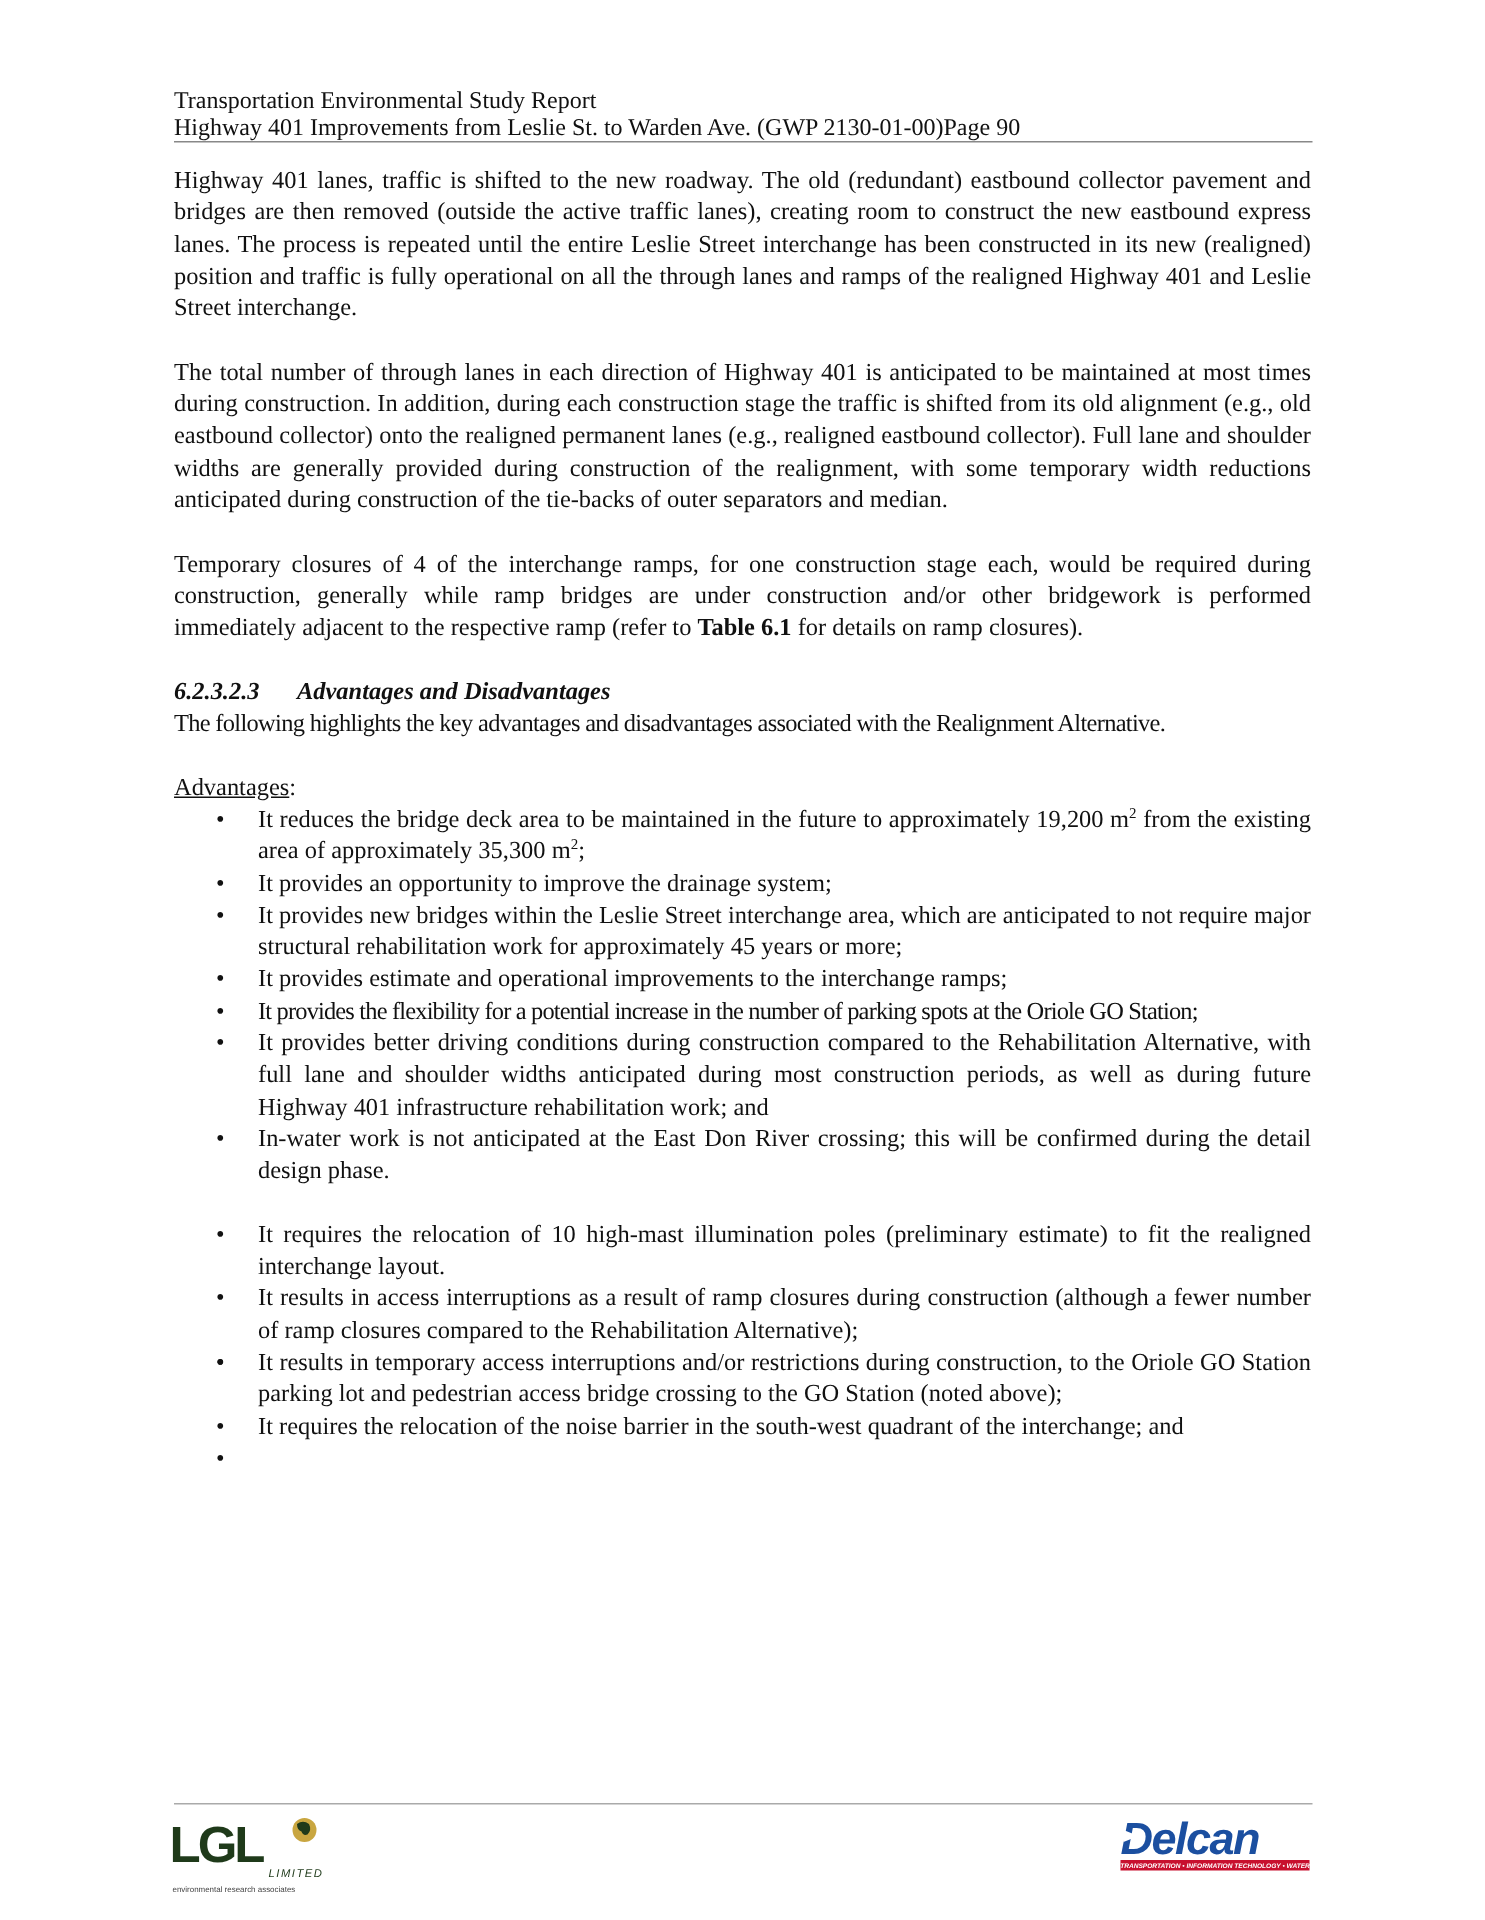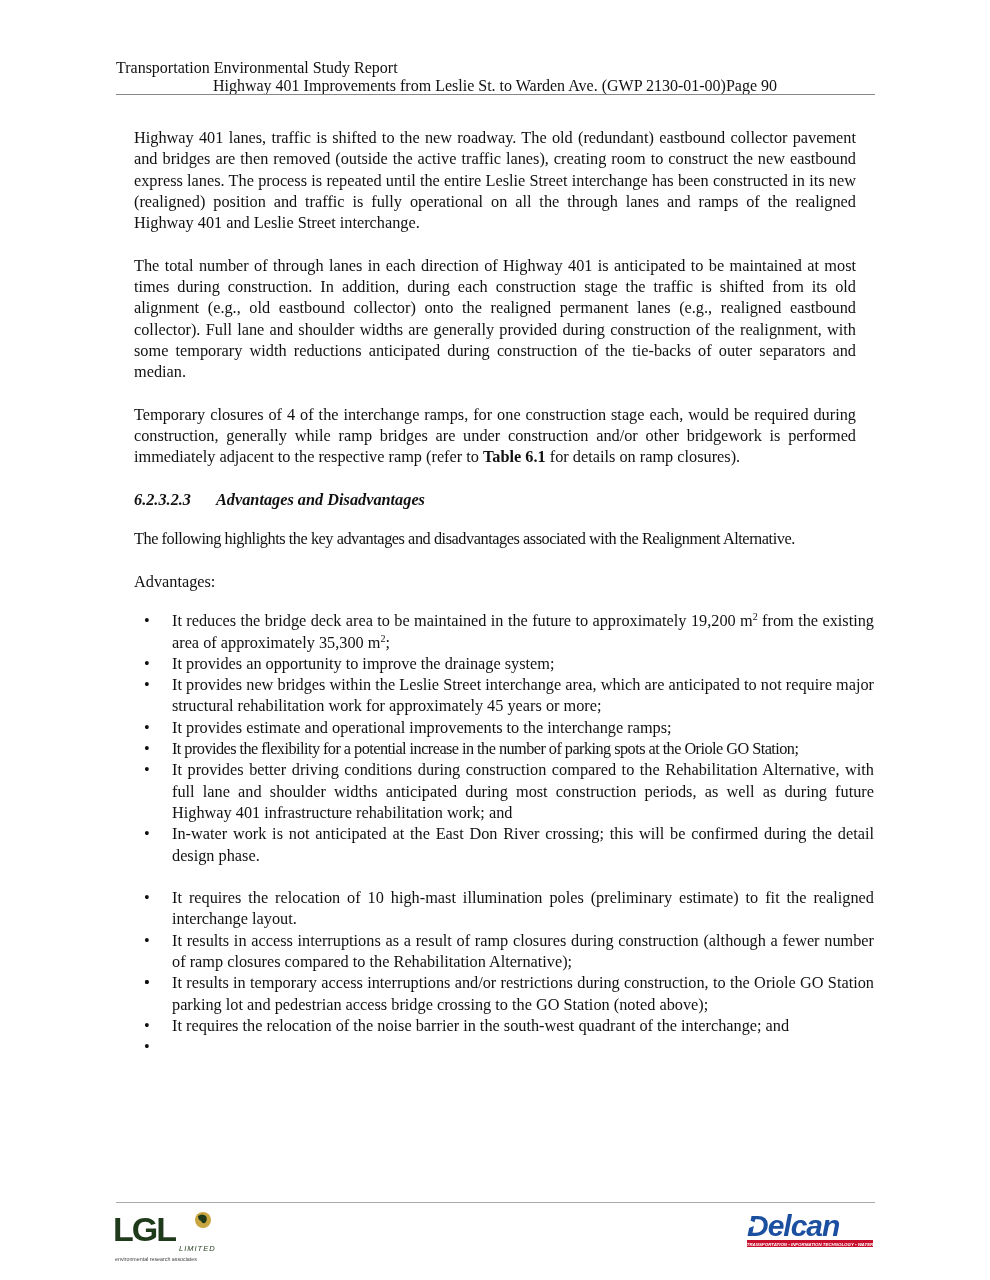--- a/index.html
+++ b/index.html
@@ -2,31 +2,31 @@
 <html><head>
 <meta charset="utf-8">
 <style>
   html, body { margin: 0; padding: 0; background: #ffffff; }
   body {
     width: 990px; height: 1280px; position: relative; overflow: hidden;
     font-family: "Liberation Serif", "DejaVu Serif", serif;
     color: #111;
   }
   .header { position: absolute; left: 116px; top: 59px; width: 758px; font-size: 16px; line-height: 18px; }
-  .header-row { display: flex; justify-content: center; }
+  .header-row { display: flex; justify-content: flex-start; }
   .header-rule { position: absolute; left: 116px; top: 94px; width: 759px; height: 1px; background: #888; }
 
   .content { position: absolute; left: 116px; top: 109px; width: 758px; font-size: 16.3px; line-height: 21.3px; }
-  .content p { margin: 18px; text-align: justify; }
+  .content p { margin: 0; text-align: justify; }
   .para { margin-bottom: 21.3px !important; }
   .section-heading { font-weight: bold; font-style: italic; margin: 0 0 21.3px 0; }
   .section-heading .num { display: inline-block; width: 82px; font-style: italic; }
   .section-heading .title { }
   .intro { letter-spacing: -0.45px; margin-bottom: 21.3px !important; }
-  .list-label { }
+  .list-label { text-decoration: underline; }
   .list-label-wrap { margin: 0; }
   ul.bullets { list-style: none; margin: 0 0 21.3px 0; padding: 0; }
   ul.bullets li { position: relative; padding-left: 56px; text-align: justify; }
   ul.bullets li .dot { position: absolute; left: 28px; top: 0; }
   .tight { letter-spacing: -0.55px; }
   sup { font-size: 10px; line-height: 0; vertical-align: 6px; }
 
   .footer-rule { position: absolute; left: 116px; top: 1202px; width: 759px; height: 1px; background: #aaa; }
   .lgl-logo { position: absolute; left: 113px; top: 1210px; width: 110px; height: 55px; }
   .delcan-logo { position: absolute; left: 745px; top: 1208px; width: 130px; height: 45px; }

